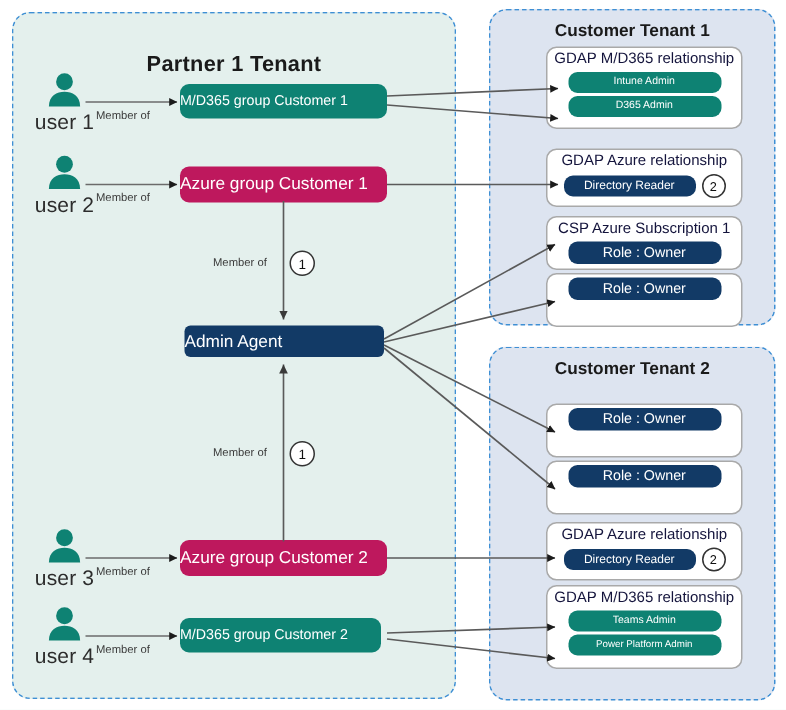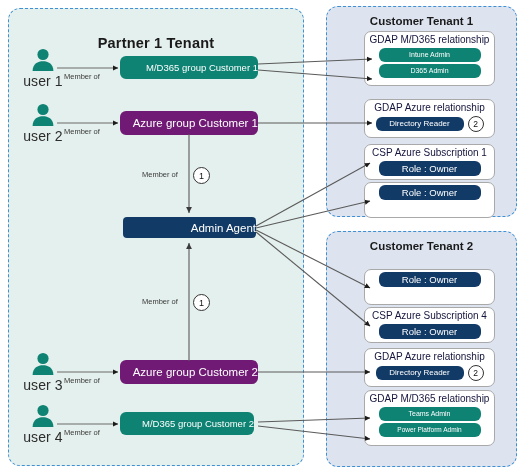--- a/index.html
+++ b/index.html
@@ -87,32 +87,31 @@
   }
 
   
   .pill {
     position: absolute;
     box-sizing: border-box;
     border-radius: 6px;
     color: #ffffff;
     display: flex;
     align-items: center;
-    justify-content: flex-end;
+    justify-content: flex-start;
     text-align: center;
     z-index: 4;
     white-space: nowrap;
-    padding-left: 48px;
   }
   .pill.green {
     background: #0e8273;
     font-size: 9.5px;
   }
   .pill.navy {
-    background: #701a75;
+    background: #be185d;
     font-size: 11.5px;
   }
   .pill.agent {
     background: #123a66;
     font-size: 11.5px;
     border-radius: 4px;
   }
 
   
   .edge-label {
@@ -341,21 +340,20 @@
     <div class="tenant-title">Customer Tenant 2</div>
   </div>
 
   <div class="card" style="left:364px; top:269px; width:131px; height:36px;">
     <div class="role navy r-big" style="width:102px;">
       <span>Role : Owner</span>
     </div>
   </div>
 
   <div class="card" style="left:364px; top:307px; width:131px; height:36px;">
-    <div class="card-title">CSP Azure Subscription 4</div>
     <div class="role navy r-big" style="width:102px;">
       <span>Role : Owner</span>
     </div>
   </div>
 
   <div class="card" style="left:364px; top:348px; width:131px; height:39px;">
     <div class="card-title">GDAP Azure relationship</div>
     <div class="card-row" style="margin-top:2px;">
       <div class="role navy r-md" style="width:88px; margin:0;">
         <span>Directory Reader</span>

